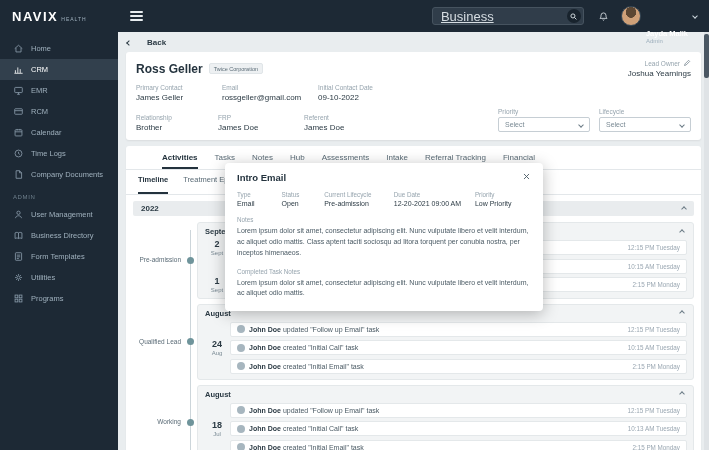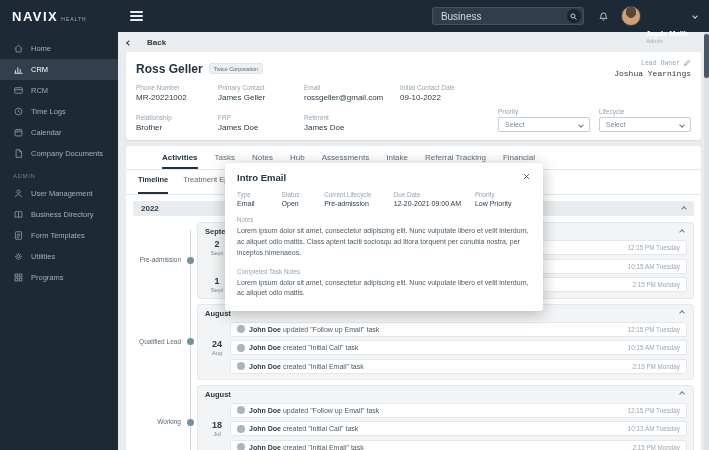--- a/index.html
+++ b/index.html
@@ -7,21 +7,21 @@
   body { position:relative; overflow:hidden; background:#e9edef; font-family:"Liberation Sans",sans-serif; }
 
   
   .header { position:absolute; top:0; left:0; width:709px; height:32px; background:#1d2935; display:flex; align-items:center; z-index:30; }
   .logo-wrap { width:118px; padding-left:12px; display:flex; align-items:baseline; gap:3px; cursor:pointer; }
   .logo-main { color:#fff; font-weight:bold; font-size:13px; letter-spacing:1.5px; }
   .logo-sub { color:#9fb0bd; font-size:5px; letter-spacing:1px; }
   .hamburger { margin-left:12px; cursor:pointer; }
   .hamburger span { display:block; width:13px; height:1.5px; background:#e8edf0; margin:2.4px 0; border-radius:1px; }
   .search-wrap { margin-left:auto; display:flex; align-items:center; background:#303d4a; border:1px solid #46535f; border-radius:3px; height:18px; width:152px; padding:0 2px 0 8px; }
-  .search-input { background:transparent; border:0; color:#d6dde2; font-size:10px; width:112px; outline:none; font-family:inherit; }
+  .search-input { background:transparent; border:0; color:#d6dde2; font-size:13px; width:112px; outline:none; font-family:inherit;text-decoration:underline; }
   .search-btn { margin-left:auto; width:14px; height:14px; border-radius:50%; background:#18232d; display:flex; align-items:center; justify-content:center; cursor:pointer; color:#dfe6ea; }
   .bell { margin:0 12px 0 14px; color:#dfe6ea; cursor:pointer; display:flex; }
   .user-wrap { display:flex; align-items:center; gap:5px; margin-right:12px; cursor:pointer; }
   .avatar { width:20px; height:20px; border-radius:50%; background:radial-gradient(circle at 50% 30%, #5c4632 0 34%, #cfa078 35%); border:1px solid #3a4a57; }
   .user-name { color:#fff; font-size:7.5px; font-weight:bold; line-height:1.2;margin-top:40px; }
   .user-role { color:#9fb0bd; font-size:6px; }
 
   
   .cv { display:inline-block; width:4px; height:4px; border-right:1.2px solid #6b7b86; border-bottom:1.2px solid #6b7b86; }
   .cv.down { transform:rotate(45deg); }
@@ -39,21 +39,21 @@
   .side-section { color:#6e7f8c; font-size:6px; letter-spacing:.6px; padding:9px 0 4px 13px; }
 
   
   .main { position:absolute; left:118px; top:32px; width:591px; height:418px; }
   .back-row { padding:6px 0 5px 9px; font-size:8px; font-weight:bold; color:#2b3a44; display:flex; align-items:center; gap:16px; cursor:pointer; }
 
   .patient-card { margin:0 8px; background:#fff; border-radius:3px; padding:7px 10px 8px; box-shadow:0 1px 2px rgba(0,0,0,.07); }
   .pc-top { display:flex; align-items:center; }
   .p-name { font-size:12px; font-weight:bold; color:#24333e; }
   .p-badge { margin-left:6px; background:#edf0f2; border:1px solid #e0e5e8; color:#5a6b76; font-size:5.5px; padding:1.5px 4px; border-radius:2px; }
-  .lead-owner { margin-left:auto; text-align:right;font-family:Liberation Mono, monospace; }
+  .lead-owner { margin-left:auto; text-align:right; }
   .lo-label { font-size:6.5px; color:#96a4ae; display:flex; justify-content:flex-end; align-items:center; gap:3px; }
   .lo-value { font-size:8px; color:#2b3a44; margin-top:2px; }
   .pencil { color:#6b7b86; display:flex; cursor:pointer; }
   .fields-row1 { display:flex; margin-top:6px; }
   .fields-row2 { display:flex; margin-top:6px; align-items:flex-end; }
   .f-col { width:82px; }
   .f-col.w2 { width:86px; } .f-col.w3 { width:96px; } .f-col.w4 { width:98px; }
   .f-label { font-size:6.5px; color:#96a4ae; }
   .f-value { font-size:8px; color:#2b3a44; margin-top:2px; }
   .sel-group { width:92px; margin-left:9px; }
@@ -164,43 +164,52 @@
     <span class="sicon">
         <svg width="11" height="11" viewBox="0 0 16 16" fill="none" stroke="currentColor" stroke-width="1.2">
           <path d="M3.5 13V9M7 13V5M10.5 13V7.5M2 13.5h12"></path>
         </svg>
       </span>
     <span>CRM</span>
   </div>
   <div class="side-item">
     <span class="sicon">
         <svg width="11" height="11" viewBox="0 0 16 16" fill="none" stroke="currentColor" stroke-width="1.2">
+          <rect x="2.5" y="3.5" width="11" height="7.5" rx="1"></rect>
+          <path d="M6 13.5h4M8 11v2.5"></path>
+        </svg>
+      </span>
+    <span>EMR</span>
+  </div>
+  <div class="side-item">
+    <span class="sicon">
+        <svg width="11" height="11" viewBox="0 0 16 16" fill="none" stroke="currentColor" stroke-width="1.2">
           <rect x="2.5" y="4" width="11" height="8" rx="1"></rect>
           <path d="M2.5 6.8h11"></path>
         </svg>
       </span>
     <span>RCM</span>
   </div>
   <div class="side-item">
     <span class="sicon">
         <svg width="11" height="11" viewBox="0 0 16 16" fill="none" stroke="currentColor" stroke-width="1.2">
+          <rect x="3" y="4" width="10" height="9" rx="1"></rect>
+          <path d="M3 7h10M6 2.8v2.2M10 2.8v2.2"></path>
+        </svg>
+      </span>
+    <span>Calendar</span>
+  </div>
+  <div class="side-item">
+    <span class="sicon">
+        <svg width="11" height="11" viewBox="0 0 16 16" fill="none" stroke="currentColor" stroke-width="1.2">
           <circle cx="8" cy="8" r="5"></circle>
           <path d="M8 5.5V8l2 1.4"></path>
         </svg>
       </span>
     <span>Time Logs</span>
-  </div>
-  <div class="side-item">
-    <span class="sicon">
-        <svg width="11" height="11" viewBox="0 0 16 16" fill="none" stroke="currentColor" stroke-width="1.2">
-          <rect x="3" y="4" width="10" height="9" rx="1"></rect>
-          <path d="M3 7h10M6 2.8v2.2M10 2.8v2.2"></path>
-        </svg>
-      </span>
-    <span>Calendar</span>
   </div>
   <div class="side-item">
     <span class="sicon">
         <svg width="11" height="11" viewBox="0 0 16 16" fill="none" stroke="currentColor" stroke-width="1.2">
           <path d="M4.5 2.5h5l3 3v8h-8z"></path>
           <path d="M9.5 2.5v3h3"></path>
         </svg>
       </span>
     <span>Company Documents</span>
   </div>
@@ -273,24 +282,20 @@
               <svg width="8" height="8" viewBox="0 0 16 16" fill="none" stroke="currentColor" stroke-width="1.4">
                 <path d="M3 13l1-3.2 7.2-7.2 2.2 2.2L6.2 12z"></path>
               </svg>
             </span>
         </div>
         <div class="lo-value">Joshua Yearnings</div>
       </div>
     </div>
 
     <div class="fields-row1">
-      <div class="f-col">
-        <div class="f-label">Phone Number</div>
-        <div class="f-value">MR-20221002</div>
-      </div>
       <div class="f-col w2">
         <div class="f-label">Primary Contact</div>
         <div class="f-value">James Geller</div>
       </div>
       <div class="f-col w3">
         <div class="f-label">Email</div>
         <div class="f-value">rossgeller@gmail.com</div>
       </div>
       <div class="f-col w4">
         <div class="f-label">Initial Contact Date</div>

